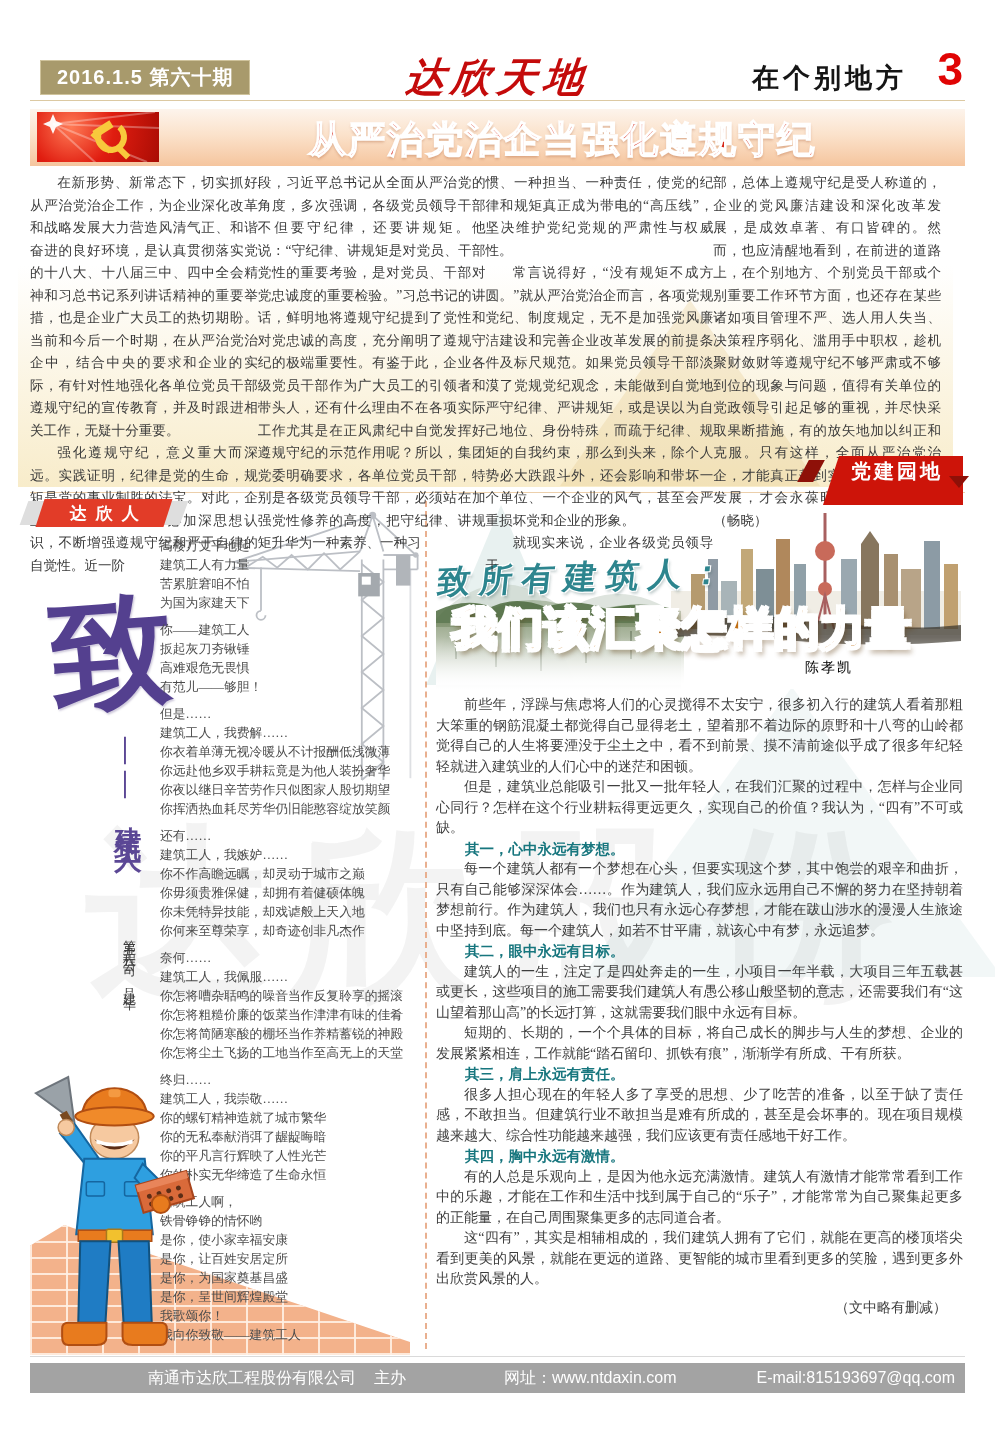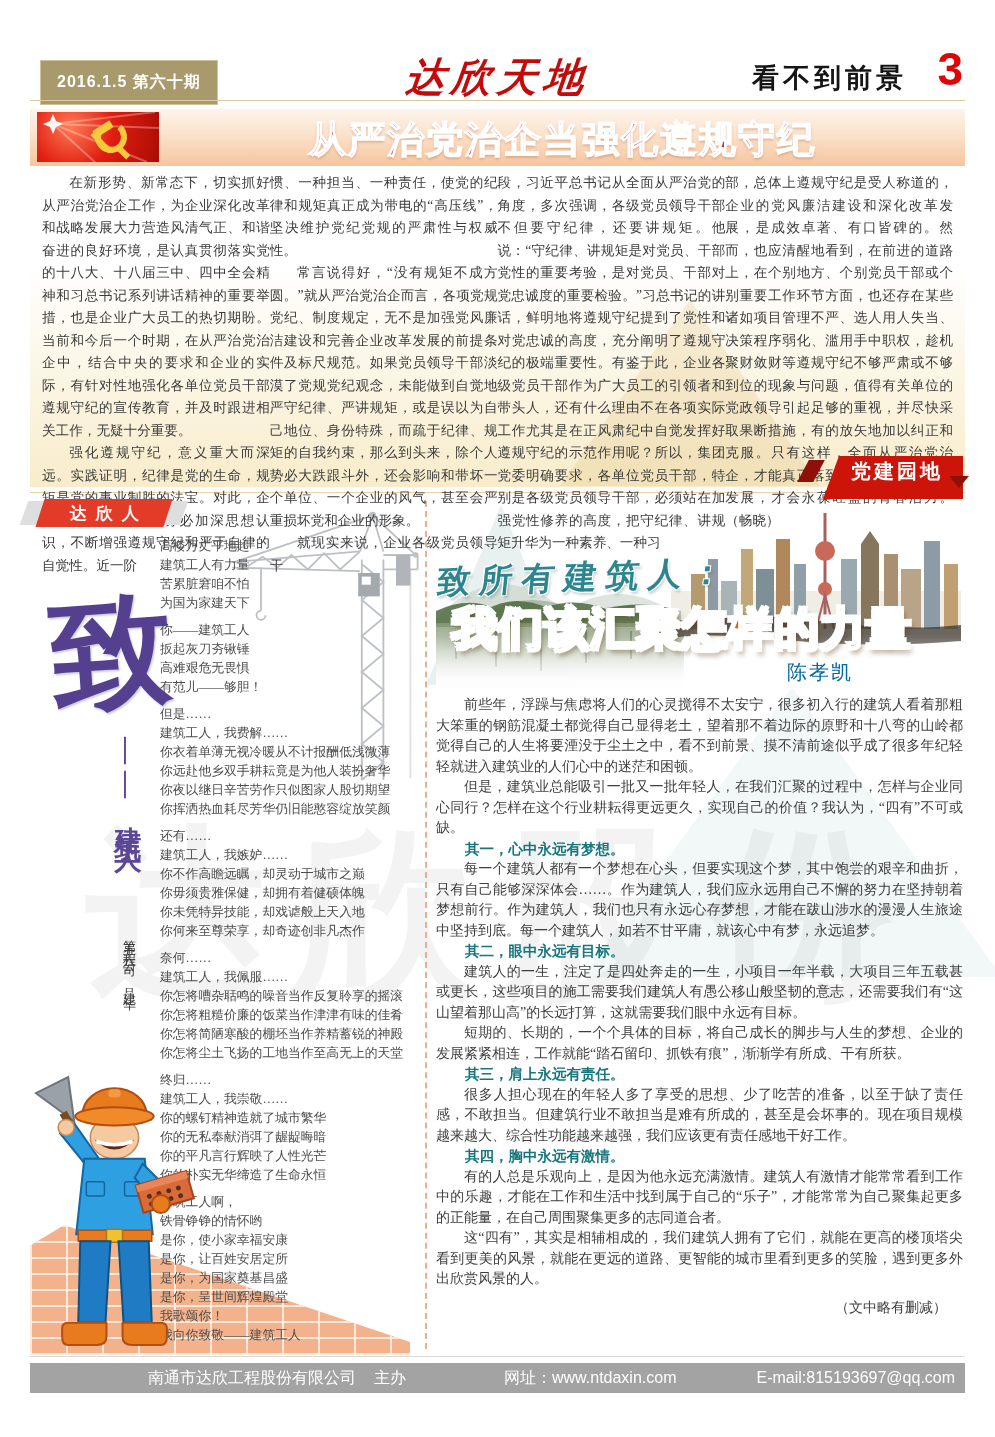--- a/index.html
+++ b/index.html
@@ -2,22 +2,22 @@
 <html><head>
 <meta charset="utf-8">
 <style>
   html,body{margin:0;padding:0;background:#ffffff;}
   .page{position:relative;width:995px;height:1437px;background:#ffffff;overflow:hidden;
         font-family:"Liberation Serif","DejaVu Serif",serif;}
 
   
   .header{position:absolute;left:30px;top:50px;width:935px;height:48px;}
   .issue-box{position:absolute;left:10px;top:10px;background:#a89a6c;border:1px solid #cfc39c;
-             color:#fff;font-family:"Liberation Sans","DejaVu Sans",sans-serif;font-size:16px;
-             font-weight:bold;padding:11px 16px;letter-spacing:1px;text-align:center;}
+             color:#fff;font-family:"Liberation Sans","DejaVu Sans",sans-serif;font-size:20px;
+             font-weight:bold;padding:3px 16px;letter-spacing:1px;text-align:center;}
   .masthead{position:absolute;left:0;right:0;top:0;text-align:center;font-size:40px;color:#c40b0b;
             font-weight:bold;font-style:italic;letter-spacing:6px;transform:skewX(-6deg);}
   .section-name{position:absolute;right:58px;top:10px;font-size:27px;font-weight:bold;color:#151515;
                 letter-spacing:4px;}
   .page-num{position:absolute;right:2px;top:-4px;font-size:46px;line-height:1;color:#e00404;
             font-weight:bold;font-family:"Liberation Sans","DejaVu Sans",sans-serif;}
   .header-rule{position:absolute;left:30px;top:100px;width:935px;border-top:1px solid #dcc9a2;}
 
   
   .banner{position:absolute;left:30px;top:107px;width:935px;height:57px;
@@ -25,34 +25,34 @@
           border-top:2px solid #fff;border-bottom:1px solid #fff;}
   .emblem{position:absolute;left:7px;top:3px;width:122px;height:50px;overflow:hidden;
           background:radial-gradient(circle at 28% 30%,#ff7a55 0%,#e01d10 45%,#a90c04 100%);}
   .banner-title{position:absolute;left:140px;right:10px;top:6px;text-align:center;font-size:37px;
                 font-weight:900;color:#d6281a;letter-spacing:2px;
                 font-family:"Liberation Sans","DejaVu Sans",sans-serif;
                 -webkit-text-stroke:1.4px #ffffff;
                 text-shadow:0 2px 3px rgba(150,60,20,.35);}
 
   
-  .party-body{position:absolute;left:30px;top:170px;width:935px;height:317px;box-sizing:border-box;
+  .party-body{position:absolute;left:18px;top:170px;width:935px;height:317px;box-sizing:border-box;
               padding:2px 12px 0 12px;display:flex;
               background:linear-gradient(180deg,rgba(255,255,255,0) 30%,#f8ecca 100%);}
   .pcol{flex:1;font-size:13.6px;line-height:22.5px;color:#3b3b3b;text-align:justify;
         position:relative;z-index:2;}
   .pcol p{margin:0;}
   .pcol p.ind{text-indent:2em;}
   .tri0{position:absolute;left:560px;top:300px;width:260px;height:186px;z-index:1;
         background:rgba(228,198,132,.28);clip-path:polygon(50% 0,100% 100%,0 100%);}
   .pb-tag-wrap{position:absolute;right:32px;top:456px;height:30px;z-index:3;}
   .tag-ornL{position:absolute;left:-20px;top:4px;width:16px;height:22px;background:#8e1008;
             transform:skewX(-28deg);}
   .pb-tag{position:relative;display:inline-block;background:#cd1409;color:#ffffff;font-weight:bold;
-          font-size:20px;padding:2px 20px 14px 28px;letter-spacing:3px;
+          font-size:20px;padding:2px 20px 20px 28px;letter-spacing:3px;
           font-family:"Liberation Sans","DejaVu Sans",sans-serif;
           clip-path:polygon(16px 0,100% 0,100% 100%,0 100%);}
   .tag-ornR{position:absolute;right:-6px;top:20px;width:20px;height:12px;background:#8e1008;
             clip-path:polygon(0 0,100% 0,50% 100%);}
   .mid-rule{position:absolute;left:30px;top:492px;width:935px;border-top:1px solid #eccfab;}
 
   
   .bottom{position:absolute;left:30px;top:497px;width:935px;height:858px;}
   .wm{position:absolute;left:55px;top:295px;font-size:185px;font-weight:bold;white-space:nowrap;
       letter-spacing:22px;color:rgba(160,160,160,.12);z-index:0;}
@@ -98,21 +98,21 @@
         background:rgba(130,180,172,.10);clip-path:polygon(50% 0,100% 100%,0 100%);}
   .essay-banner{position:absolute;left:0;top:2px;width:533px;height:190px;z-index:1;}
   .essay-banner svg{position:absolute;left:0;top:0;}
   .essay-t1{position:absolute;left:6px;top:56px;font-size:33px;font-weight:bold;color:#2d858e;
             letter-spacing:9px;transform:skewX(-8deg) rotate(-2deg);white-space:nowrap;
             text-shadow:-1px -1px 0 #fff,1px -1px 0 #fff,-1px 1px 0 #fff,1px 1px 0 #fff,2px 3px 3px rgba(40,80,80,.3);}
   .essay-t2{position:absolute;left:20px;top:100px;font-size:45px;font-weight:900;color:#c06f14;
             letter-spacing:1px;white-space:nowrap;font-family:"Liberation Sans","DejaVu Sans",sans-serif;
             -webkit-text-stroke:2px #ffffff;
             text-shadow:-2px -2px 0 #fff,2px -2px 0 #fff,-2px 2px 0 #fff,2px 2px 0 #fff,3px 5px 5px rgba(90,55,10,.45);}
-  .essay-author{position:absolute;right:112px;top:160px;font-size:20px;color:#0369a1;letter-spacing:2px;padding-left:40px;}
+  .essay-author{position:absolute;right:112px;top:160px;font-size:14px;color:#000000;letter-spacing:2px;padding-left:40px;}
   .essay-body{position:absolute;left:4px;right:2px;top:198px;z-index:2;font-size:14px;
               line-height:20.5px;color:#3e3e3e;text-align:justify;}
   .essay-body p{margin:0;text-indent:2em;}
   .sec-head{color:#17767e;font-weight:bold;margin-top:14px;text-indent:2em;font-size:14.5px;}
   .closing{text-align:right;text-indent:0 !important;margin-top:8px !important;padding-right:16px;
            color:#3e3e3e;}
 
   
   .footer-rule{position:absolute;left:30px;top:1356px;width:935px;border-top:1px solid #dadada;}
   .footer{position:absolute;left:30px;top:1363px;width:935px;height:30px;background:#a3a3a3;
@@ -124,21 +124,21 @@
   .footer .f-mail{margin-left:80px;}
 </style>
 </head>
 <body>
 
 <div class="page">
 
   <div class="header">
     <div class="issue-box">2016.1.5 第六十期</div>
     <div class="masthead">达欣天地</div>
-    <div class="section-name">看不到前景</div>
+    <div class="section-name">在个别地方</div>
     <div class="page-num">3</div>
   </div>
   <div class="header-rule"></div>
 
   <div class="banner">
     <div class="emblem">
       <svg width="122" height="50" viewBox="0 0 122 50">
         <g stroke="rgba(255,255,255,.30)" stroke-width="2">
           <line x1="16" y1="12" x2="118" y2="0"></line>
           <line x1="16" y1="12" x2="122" y2="16"></line>
@@ -156,26 +156,26 @@
   </div>
 
   <div class="tri0"></div>
 
   <div class="party-body">
     <div class="pcol">
       <p class="ind">在新形势、新常态下，切实抓好从严治党治企工作，为企业深化改革和战略发展大力营造风清气正、和谐奋进的良好环境，是认真贯彻落实党的十八大、十八届三中、四中全会精神和习总书记系列讲话精神的重要举措，也是企业广大员工的热切期盼。当前和今后一个时期，在从严治党治企中，结合中央的要求和企业的实际，有针对性地强化各单位党员干部遵规守纪的宣传教育，并及时跟进相关工作，无疑十分重要。</p>
       <p class="ind">强化遵规守纪，意义重大而深远。实践证明，纪律是党的生命，规矩是党的事业制胜的法宝。对此，企业各级党员干部，务必加深思想认识，不断增强遵规守纪和严于自律的自觉性。近一阶</p>
     </div>
     <div class="pcol">
+      <p>段，习近平总书记从全面从严治党的角度，多次强调，各级党员领导干部不但要守纪律，还要讲规矩。他说：“守纪律、讲规矩是对党员、干部党性的重要考验，是对党员、干部对党忠诚度的重要检验。”习总书记的讲话，鲜明地将遵规守纪提到了党性和对党忠诚的高度，充分阐明了遵规守纪的极端重要性。有鉴于此，企业各级党员干部作为广大员工的引领者和带头人，还有什么理由不在各项实际工作尤其是在正风肃纪中自觉发挥好遵规守纪的示范作用呢？所以，集团党委明确要求，各单位党员干部，特别是各级党员领导干部，必须站在加强党性修养的高度，把守纪律、讲规矩升华为一种素养、一种习</p>
+    </div>
+    <div class="pcol">
       <p>惯、一种担当、一种责任，使党的纪律和规矩真正成为带电的“高压线”，坚决维护党纪党规的严肃性与权威性。</p>
       <p class="ind">常言说得好，“没有规矩不成方圆。”就从严治党治企而言，各项党规党纪、制度规定，无不是加强党风廉洁建设和完善企业改革发展的前提条件及标尺规范。如果党员领导干部淡漠了党规党纪观念，未能做到自觉地严守纪律、严讲规矩，或是误以为自己地位、身份特殊，而疏于纪律、规矩的自我约束，那么到头来，除个人势必大跌跟斗外，还会影响和带坏一个单位、一个企业的风气，甚至会严重损坏党和企业的形象。</p>
       <p class="ind">就现实来说，企业各级党员领导干</p>
-    </div>
-    <div class="pcol">
-      <p>段，习近平总书记从全面从严治党的角度，多次强调，各级党员领导干部不但要守纪律，还要讲规矩。他说：“守纪律、讲规矩是对党员、干部党性的重要考验，是对党员、干部对党忠诚度的重要检验。”习总书记的讲话，鲜明地将遵规守纪提到了党性和对党忠诚的高度，充分阐明了遵规守纪的极端重要性。有鉴于此，企业各级党员干部作为广大员工的引领者和带头人，还有什么理由不在各项实际工作尤其是在正风肃纪中自觉发挥好遵规守纪的示范作用呢？所以，集团党委明确要求，各单位党员干部，特别是各级党员领导干部，必须站在加强党性修养的高度，把守纪律、讲规矩升华为一种素养、一种习</p>
     </div>
     <div class="pcol">
       <p>部，总体上遵规守纪是受人称道的，企业的党风廉洁建设和深化改革发展，是成效卓著、有口皆碑的。然而，也应清醒地看到，在前进的道路上，在个别地方、个别党员干部或个别重要工作环节方面，也还存在某些诸如项目管理不严、选人用人失当、决策程序弱化、滥用手中职权，趁机聚财敛财等遵规守纪不够严肃或不够到位的现象与问题，值得有关单位的党政领导引起足够的重视，并尽快采取果断措施，有的放矢地加以纠正和克服。只有这样，全面从严治党治企，才能真正落到实处，企业的改革发展，才会永葆旺盛的青春活力。（畅晓）</p>
     </div>
   </div>
 
   <div class="pb-tag-wrap">
     <span class="tag-ornL"></span>
     <span class="pb-tag">党建园地</span>
     <span class="tag-ornR"></span>

